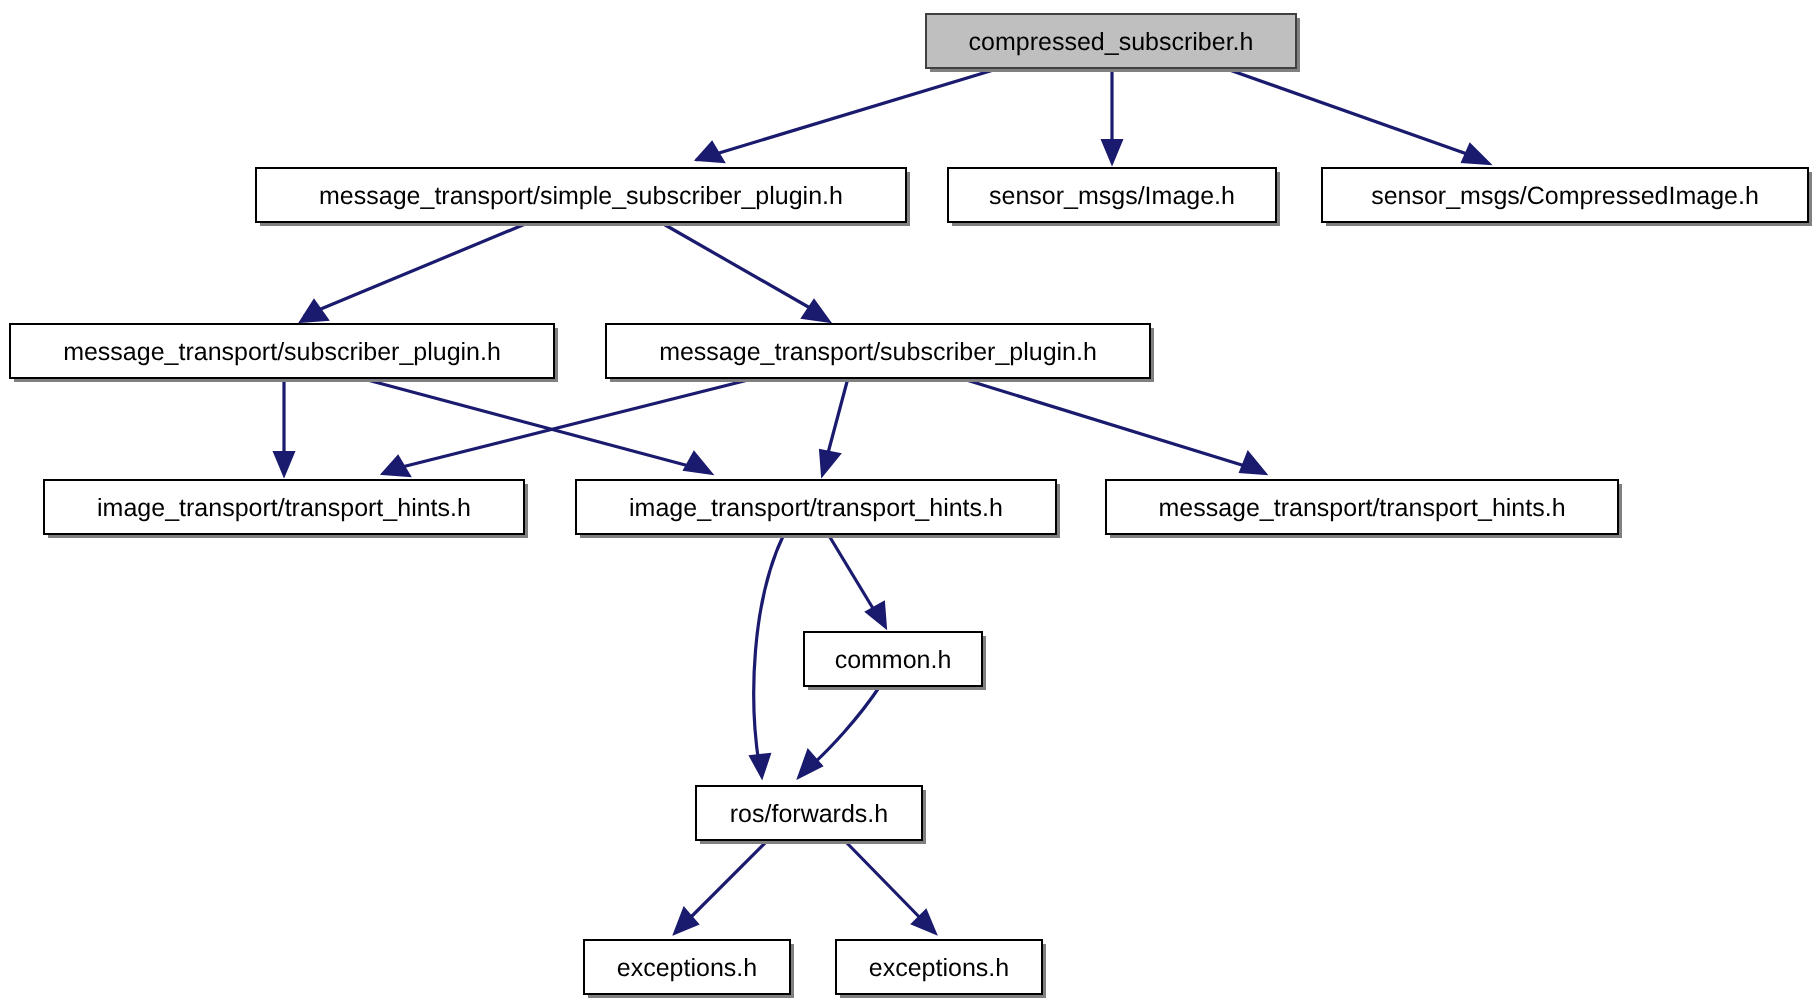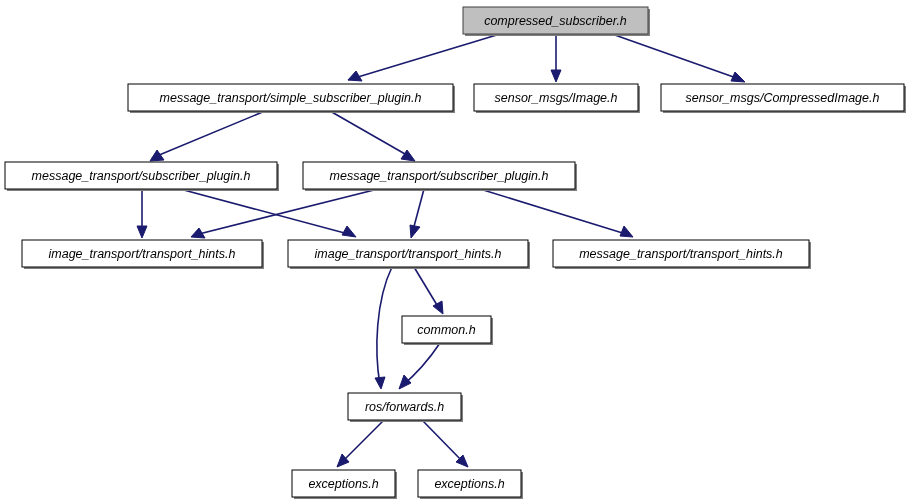--- a/index.html
+++ b/index.html
@@ -11,21 +11,20 @@
   body {
     width: 909px;
     height: 504px;
     font-family: "Liberation Sans", sans-serif;
     overflow: hidden;
   }
   #graph-wrap {
     position: relative;
     width: 909px;
     height: 504px;
-    font-style: italic;
   }
   svg#depgraph {
     display: block;
     width: 909px;
     height: 504px;
   }
   .node-box {
     fill: #ffffff;
     stroke: #000000;
     stroke-width: 1;

